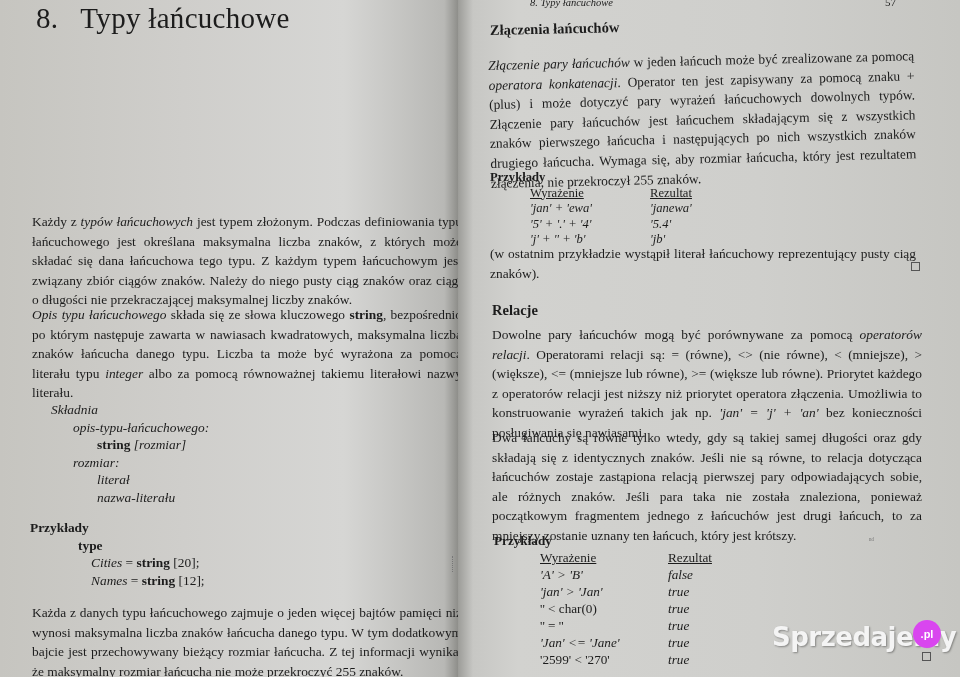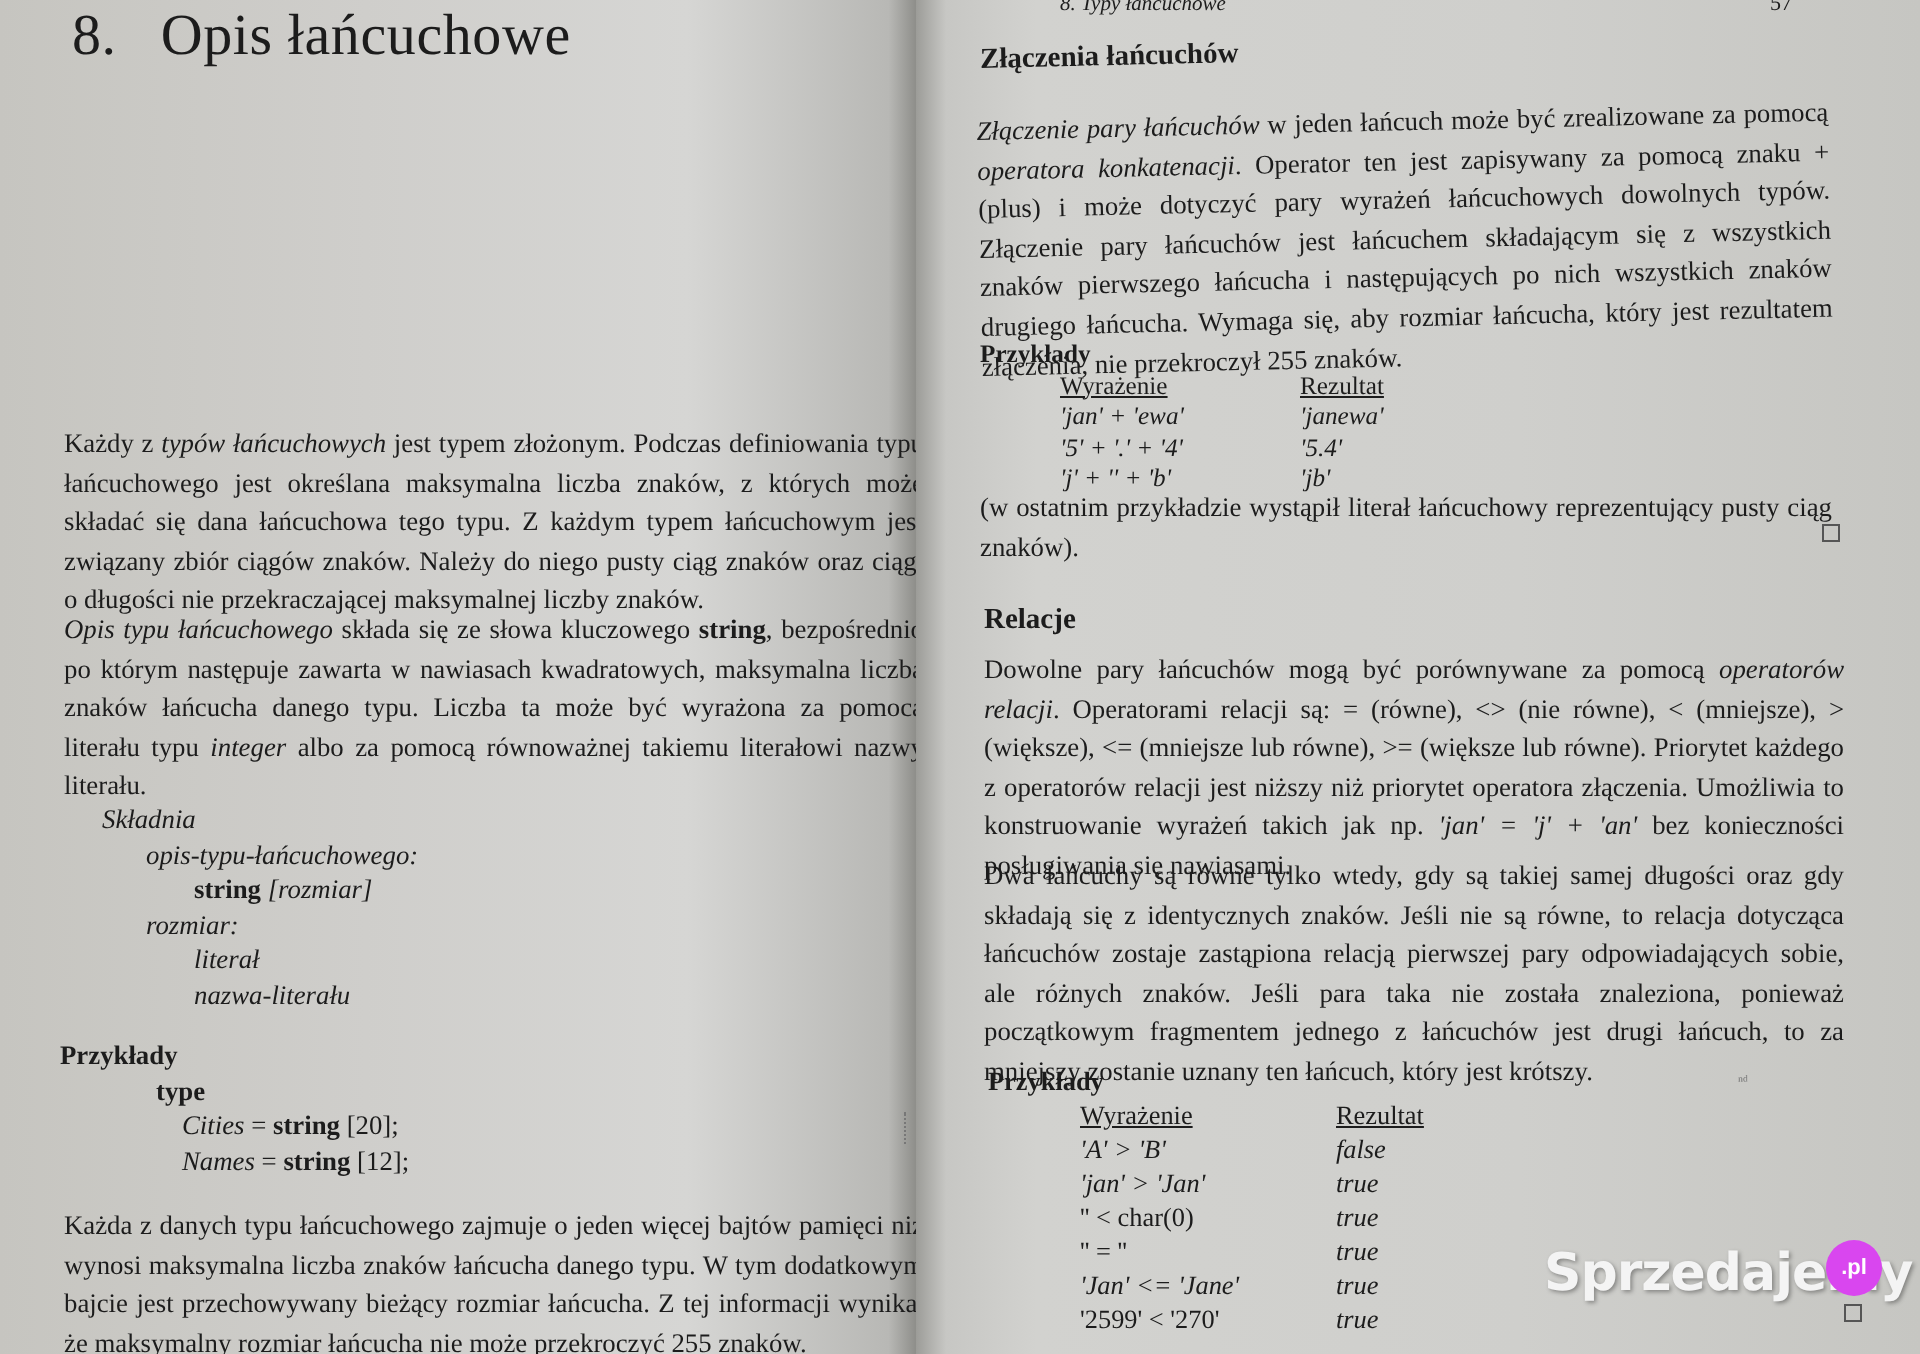--- a/index.html
+++ b/index.html
@@ -67,21 +67,21 @@
     display: flex; align-items: center; justify-content: center;
   }
 </style>
 </head>
 <body>
 
 <div class="spread">
 
   <div class="page page-left">
     <div class="abs chapter-title">
-      <span class="num">8.</span><span>Opis łańcuchowe</span>
+      <span class="num">8.</span><span>Typy łańcuchowe</span>
     </div>
 
     <p class="abs para p1"><span>Każdy z </span><i>typów łańcuchowych</i><span> jest typem złożonym. Podczas definiowania typu łańcuchowego jest określana maksymalna liczba znaków, z których może składać się dana łańcuchowa tego typu. Z każdym typem łańcuchowym jest związany zbiór ciągów znaków. Należy do niego pusty ciąg znaków oraz ciągi o długości nie przekraczającej maksymalnej liczby znaków.</span></p>
 
     <p class="abs para p2"><i>Opis typu łańcuchowego</i><span> składa się ze słowa kluczowego </span><b>string</b><span>, bezpośrednio po którym następuje zawarta w nawiasach kwadratowych, maksymalna liczba znaków łańcucha danego typu. Liczba ta może być wyrażona za pomocą literału typu </span><i>integer</i><span> albo za pomocą równoważnej takiemu literałowi nazwy literału.</span></p>
 
     <div class="abs syntax">
       <div class="it">Składnia</div>
       <div class="it ind1">opis-typu-łańcuchowego:</div>
       <div class="ind2"><b>string</b> <i>[rozmiar]</i></div>

